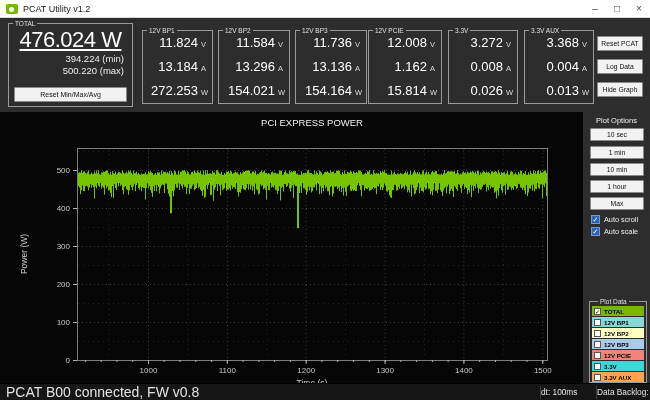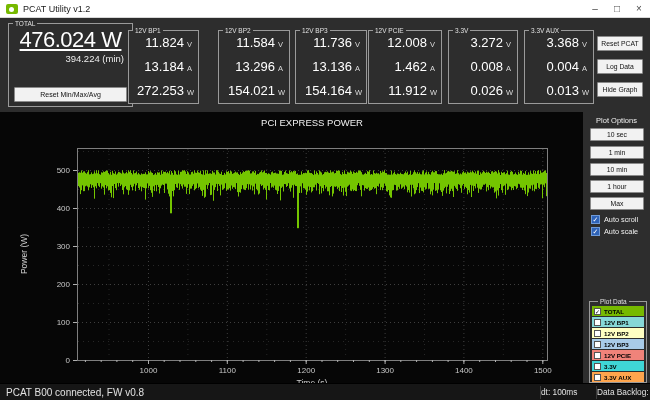--- a/index.html
+++ b/index.html
@@ -64,44 +64,45 @@
   #plot-data-box .gbox-label { left:8px; }
   .pd-row { position:absolute; left:2px; width:52px; height:10px; display:flex;
             align-items:center; }
   .pd-box { width:7px; height:7px; background:#fff; border:1px solid #555;
             margin-left:2px; font-size:6px; line-height:6px; text-align:center; color:#000; }
   .pd-lbl { font-size:6.2px; font-weight:bold; color:#000; margin-left:3px; white-space:nowrap; }
 
   
   #statusbar { left:0; top:383px; width:650px; height:17px; background:#161616;
                border-top:1px solid #000; }
-  #status-left { left:6px; top:0; height:17px; line-height:17px; font-size:10px; color:#e2e2e2; }
+  #status-left { left:6px; top:0; height:17px; line-height:17px; font-size:14px; color:#e2e2e2; }
   .status-sep { top:2px; width:1px; height:13px; background:#3c3c3c; }
   .status-seg { top:0; height:17px; line-height:17px; font-size:8.3px; color:#e2e2e2;
                 text-align:left; }
 </style>
 </head>
 <body>
 
 <div id="titlebar" class="abs">
   <div id="app-icon" class="abs"></div>
   <div id="title-text" class="abs">PCAT Utility v1.2</div>
   <div class="winbtn abs" style="left:584px;">–</div>
   <div class="winbtn abs" style="left:606px;">□</div>
   <div class="winbtn abs" style="left:628px;">×</div>
 </div>
 
 <div id="total-box" class="abs gbox">
   <span class="gbox-label">TOTAL</span>
   <div id="total-value">476.024 W</div>
   <div class="total-stat">394.224 (min)</div>
+  <div class="total-stat">500.220 (max)</div>
   <div id="total-reset">Reset Min/Max/Avg</div>
 </div>
 
-<div class="abs gbox rail" style="left:128px;width:71px;">
+<div class="abs gbox rail" style="left:142px;width:71px;">
   <span class="gbox-label">12V BP1</span>
   <div class="rail-row">
       <span class="rail-val">11.824</span>
       <span class="rail-unit">V</span>
     </div>
   <div class="rail-row">
       <span class="rail-val">13.184</span>
       <span class="rail-unit">A</span>
     </div>
   <div class="rail-row">
@@ -139,25 +140,25 @@
       <span class="rail-unit">W</span>
     </div>
 </div>
 <div class="abs gbox rail" style="left:368px;width:74px;">
   <span class="gbox-label">12V PCIE</span>
   <div class="rail-row">
       <span class="rail-val">12.008</span>
       <span class="rail-unit">V</span>
     </div>
   <div class="rail-row">
-      <span class="rail-val">1.462</span>
-      <span class="rail-unit">A</span>
-    </div>
-  <div class="rail-row">
-      <span class="rail-val">11.912</span>
+      <span class="rail-val">1.162</span>
+      <span class="rail-unit">A</span>
+    </div>
+  <div class="rail-row">
+      <span class="rail-val">15.814</span>
       <span class="rail-unit">W</span>
     </div>
 </div>
 <div class="abs gbox rail" style="left:448px;width:70px;">
   <span class="gbox-label">3.3V</span>
   <div class="rail-row">
       <span class="rail-val">3.272</span>
       <span class="rail-unit">V</span>
     </div>
   <div class="rail-row">

